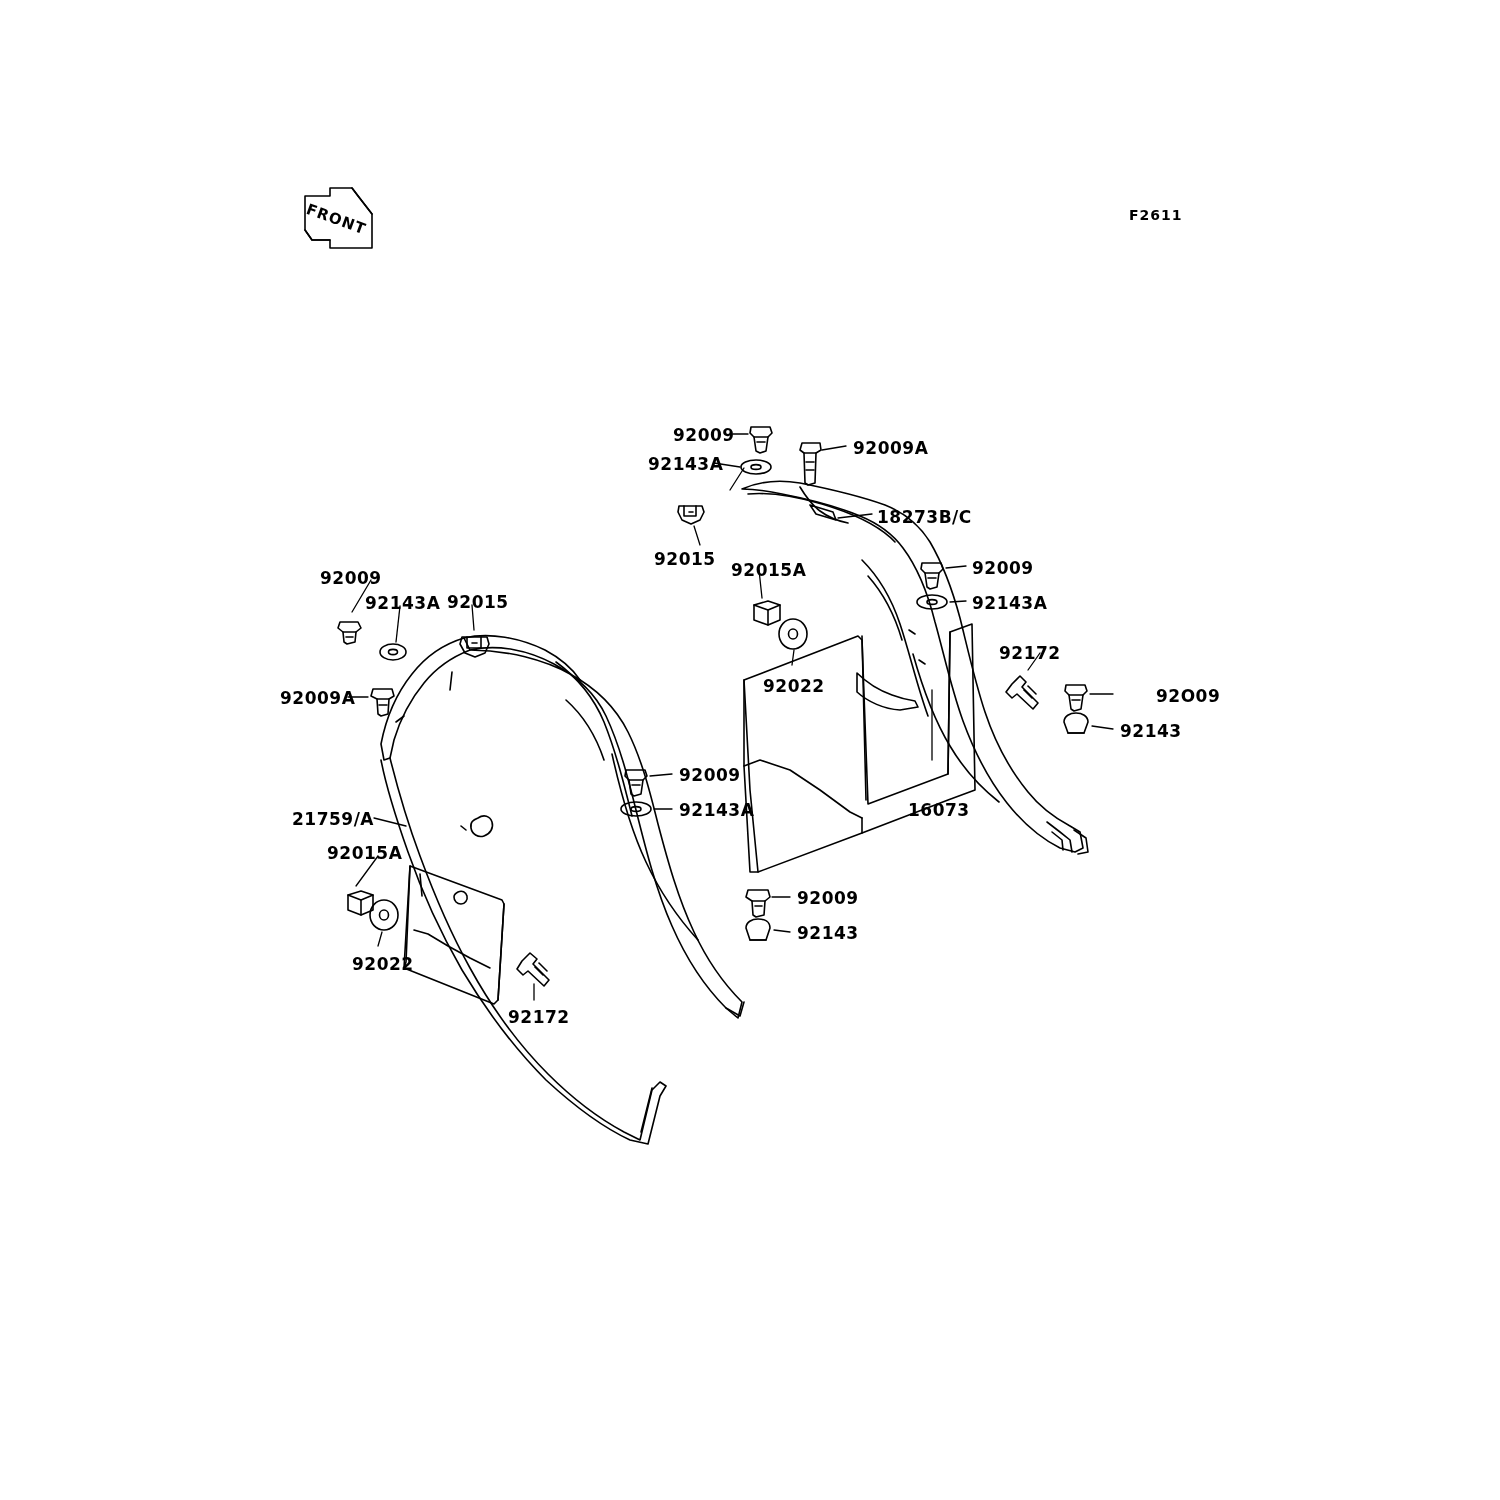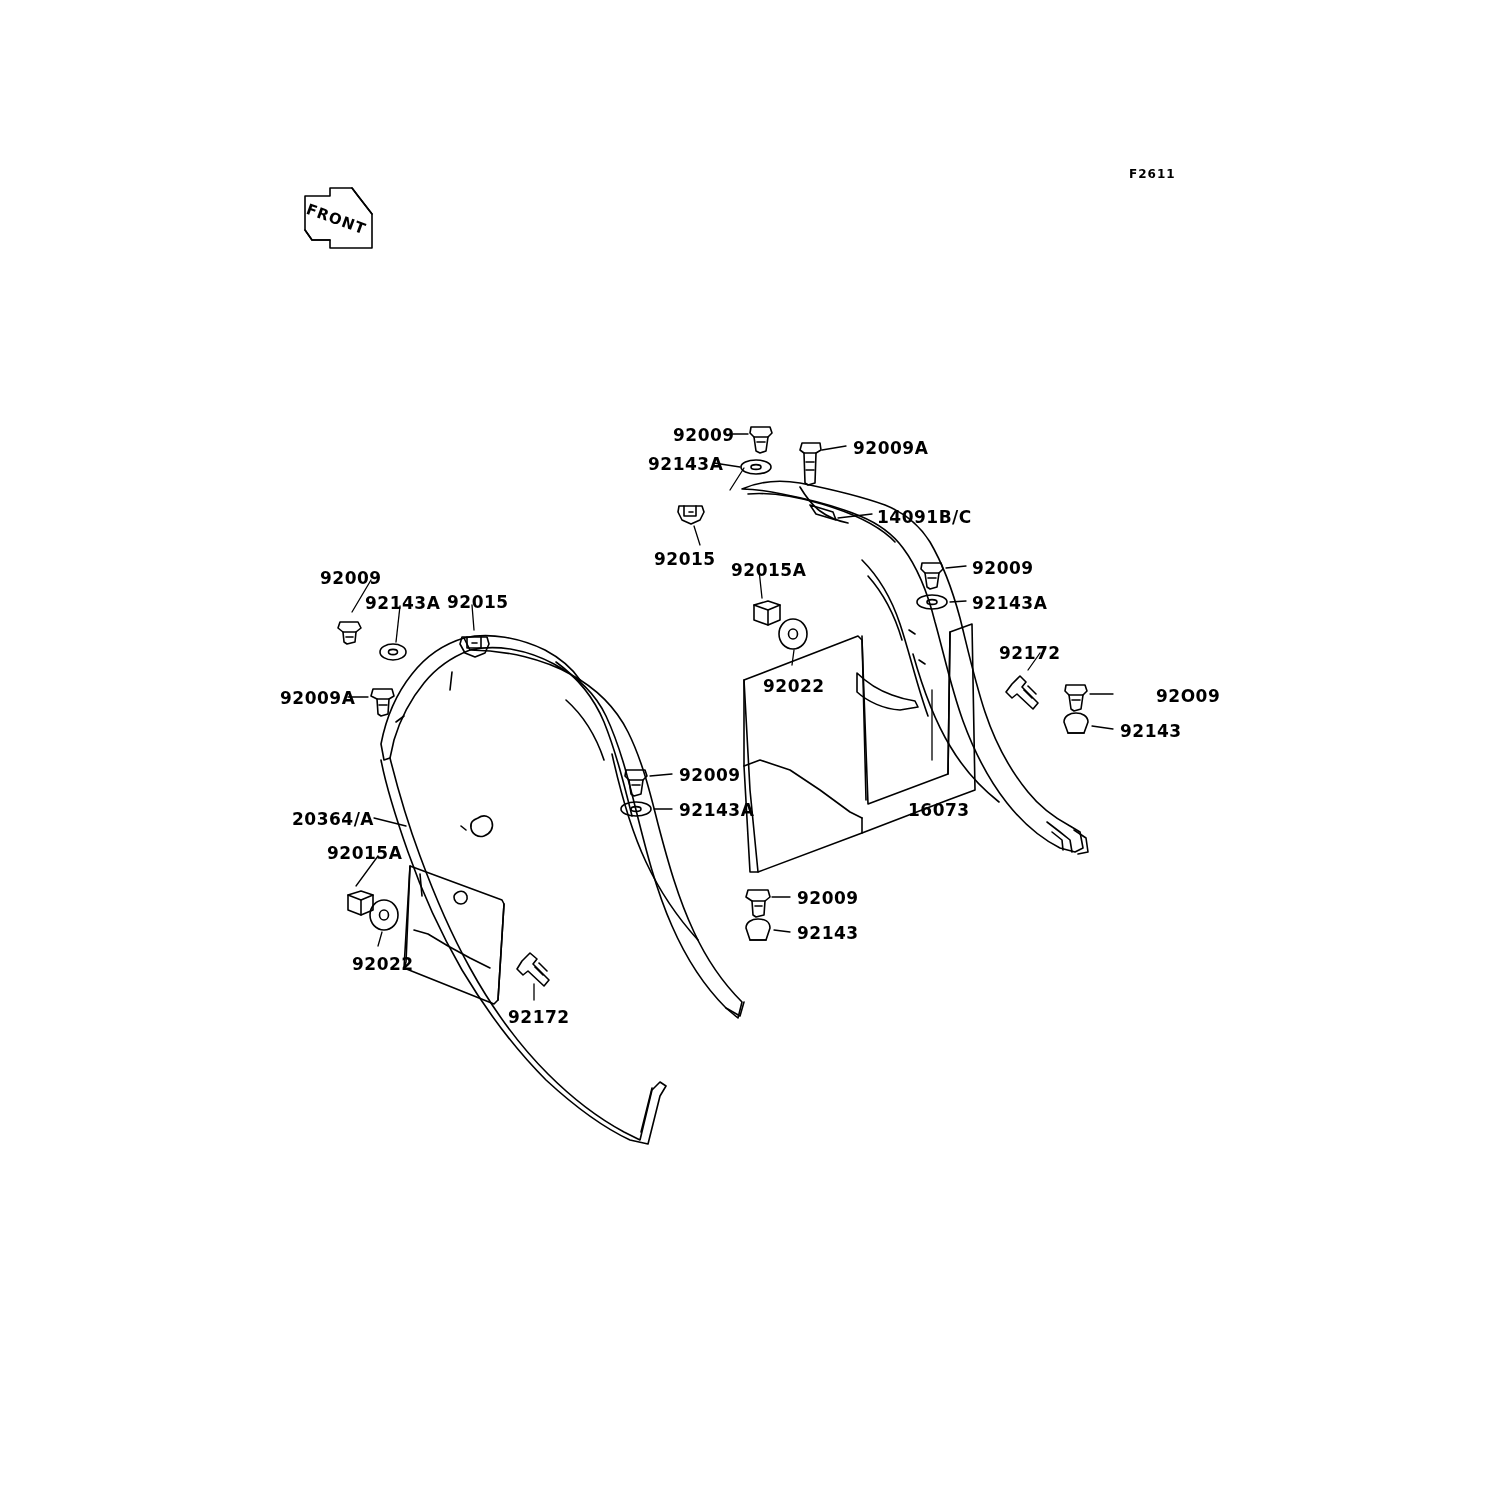--- a/index.html
+++ b/index.html
@@ -31,22 +31,23 @@
     position: absolute;
     font-family: "DejaVu Sans", sans-serif;
     font-size: 17px;
     font-weight: bold;
     letter-spacing: 0.5px;
     color: #000000;
     white-space: nowrap;
     line-height: 1;
   }
   .label.small {
-    font-size: 12px;
+    font-size: 14px;
     letter-spacing: 1px;
+    margin-top: 40px;
   }
   .front-text {
     position: absolute;
     left: 310px;
     top: 200px;
     font-size: 15px;
     font-weight: bold;
     font-family: "DejaVu Sans", sans-serif;
     transform: rotate(20deg);
     transform-origin: left top;
@@ -324,36 +325,36 @@
     </g>
   </svg>
 
   <div class="front-text">FRONT</div>
 
   <div class="label small" style="left:1129px; top:168px;">F2611</div>
 
   <div class="label" style="left:673px; top:427px;">92009</div>
   <div class="label" style="left:853px; top:440px;">92009A</div>
   <div class="label" style="left:648px; top:456px;">92143A</div>
-  <div class="label" style="left:877px; top:509px;">14091B/C</div>
+  <div class="label" style="left:877px; top:509px;">18273B/C</div>
   <div class="label" style="left:654px; top:551px;">92015</div>
   <div class="label" style="left:731px; top:562px;">92015A</div>
   <div class="label" style="left:972px; top:560px;">92009</div>
   <div class="label" style="left:972px; top:595px;">92143A</div>
   <div class="label" style="left:999px; top:645px;">92172</div>
   <div class="label" style="left:763px; top:678px;">92022</div>
   <div class="label" style="left:1156px; top:688px;">92O09</div>
   <div class="label" style="left:1120px; top:723px;">92143</div>
   <div class="label" style="left:908px; top:754px;margin-top:48px;">16073</div>
   <div class="label" style="left:320px; top:570px;">92009</div>
   <div class="label" style="left:365px; top:595px;">92143A</div>
   <div class="label" style="left:447px; top:594px;">92015</div>
   <div class="label" style="left:280px; top:690px;">92009A</div>
   <div class="label" style="left:679px; top:767px;">92009</div>
   <div class="label" style="left:679px; top:802px;">92143A</div>
-  <div class="label" style="left:292px; top:811px;">20364/A</div>
+  <div class="label" style="left:292px; top:811px;">21759/A</div>
   <div class="label" style="left:327px; top:845px;">92015A</div>
   <div class="label" style="left:797px; top:890px;">92009</div>
   <div class="label" style="left:797px; top:925px;">92143</div>
   <div class="label" style="left:352px; top:956px;">92022</div>
   <div class="label" style="left:508px; top:1009px;">92172</div>
 
 </div>
 
 </body></html>

